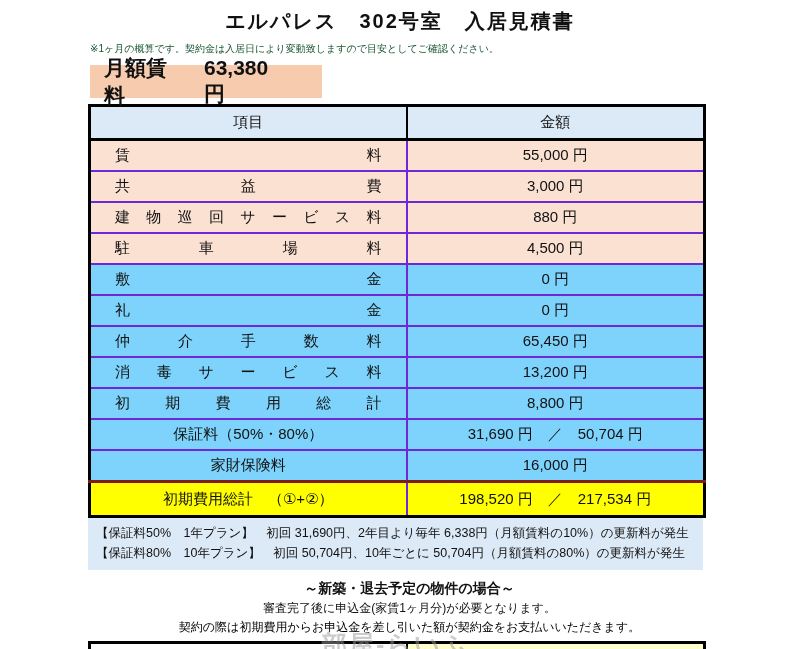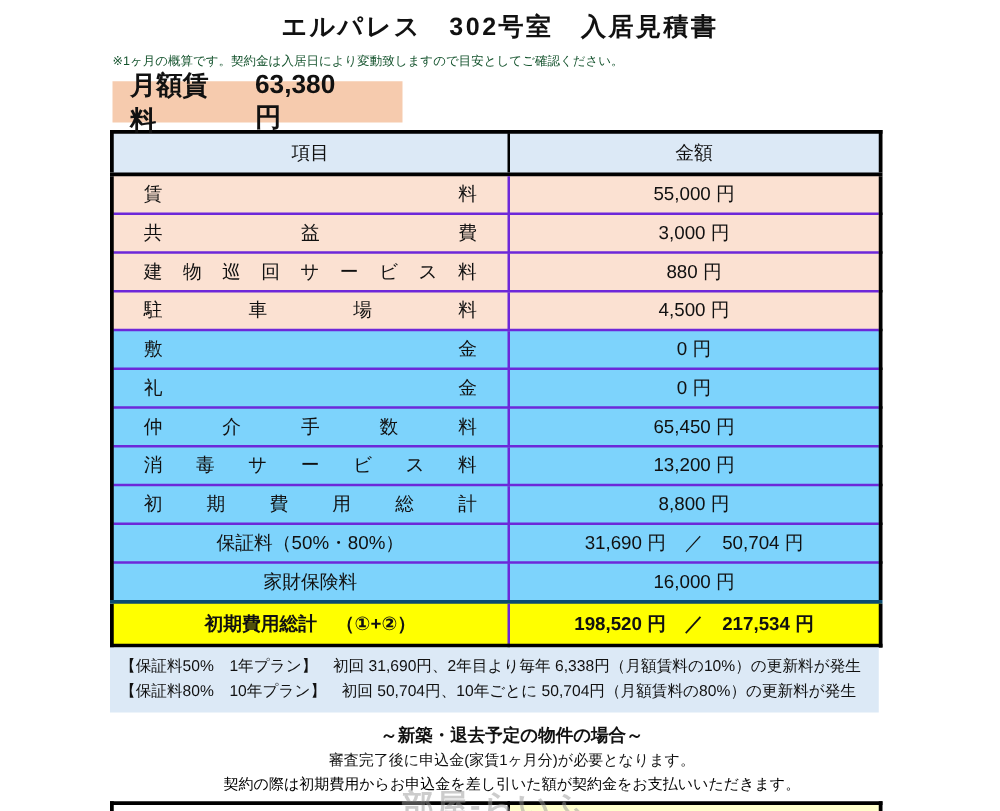--- a/index.html
+++ b/index.html
@@ -33,21 +33,21 @@
   }
   .cell-label{
     text-align:justify;text-align-last:justify;text-justify:inter-character;
     padding:0 24px;
   }
   .cell-amount{text-align:center;}
   .row-pink td{background:#fbe1d2;}
   .row-cream td{background:#7dd3fc;}
   .row-center .cell-label{text-align:center;text-align-last:center;padding:0 6px;}
   .total-row td{
-    background:#ffff00;font-weight:bold;height:30px;border-top:3px solid #0c4a6e;
+    background:#ffff00;font-weight:normal;height:30px;border-top:3px solid #7f1d1d;
   }
   .total-row .cell-label{text-align:center;text-align-last:center;}
   .notes-band{
     margin:0 0 0 88px;width:599px;background:#dce9f6;
     padding:5px 8px 7px 8px;font-size:12.5px;line-height:20px;
   }
   .case-section{margin-top:10px;text-align:center;padding-left:19px;}
   .case-heading{font-size:14px;font-weight:bold;}
   .case-line{font-size:12px;margin-top:2px;}
   .case-line.red{color:#000000;}

